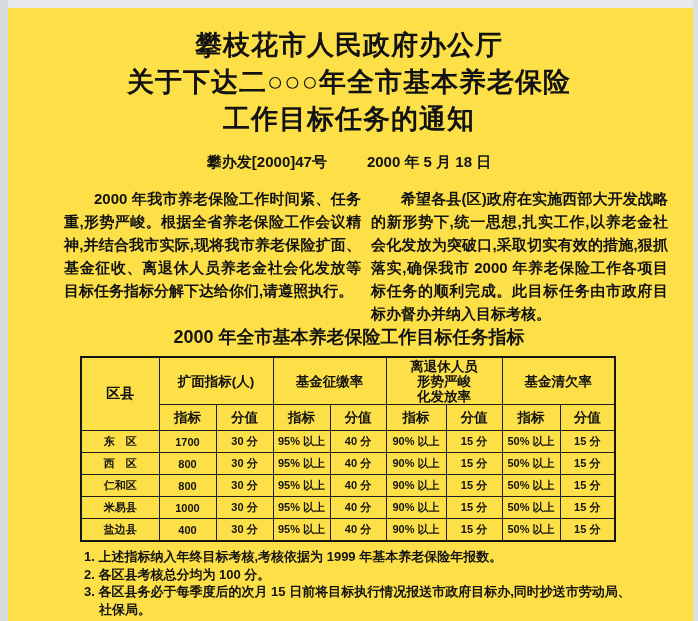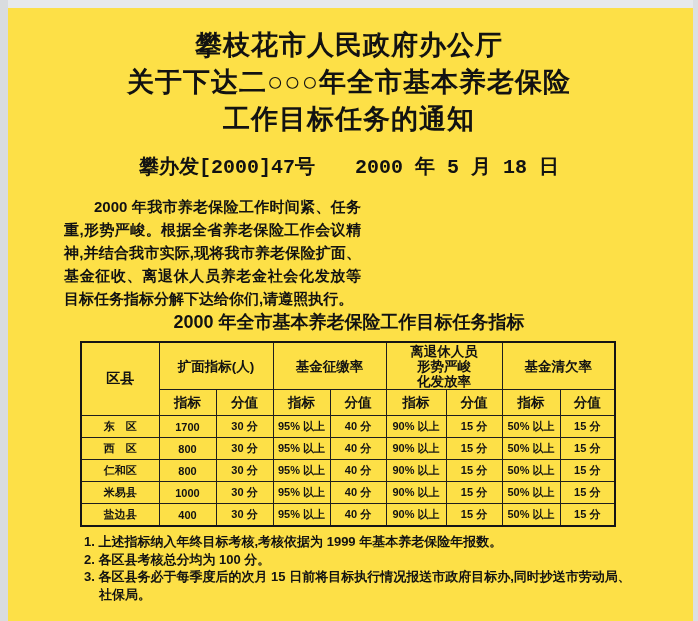--- a/index.html
+++ b/index.html
@@ -28,23 +28,22 @@
     font-size:27px;
     font-weight:700;
     line-height:37px;
     letter-spacing:1px;
   }
   .docline{
     margin-top:15px;
     display:flex;
     justify-content:center;
     gap:40px;
-    font-size:20px;
-    font-weight:700;
-    font-family:Liberation Mono, monospace;
+    font-size:15px;
+    font-weight:700;
   }
   .columns{
     display:flex;
     gap:10px;
     margin:15px 30px 0 64px;
   }
   .columns p{
     margin:0;
     width:297px;
     font-size:15px;
@@ -122,20 +121,21 @@
     <div>工作目标任务的通知</div>
   </div>
 
   <div class="docline">
     <span>攀办发[2000]47号</span>
     <span>2000 年 5 月 18 日</span>
   </div>
 
   <div class="columns">
     <p>2000 年我市养老保险工作时间紧、任务重,形势严峻。根据全省养老保险工作会议精神,并结合我市实际,现将我市养老保险扩面、基金征收、离退休人员养老金社会化发放等目标任务指标分解下达给你们,请遵照执行。</p>
+    <p>希望各县(区)政府在实施西部大开发战略的新形势下,统一思想,扎实工作,以养老金社会化发放为突破口,采取切实有效的措施,狠抓落实,确保我市 2000 年养老保险工作各项目标任务的顺利完成。此目标任务由市政府目标办督办并纳入目标考核。</p>
   </div>
 
   <div class="table-title">2000 年全市基本养老保险工作目标任务指标</div>
 
   <table class="targets">
     <colgroup>
       <col style="width:78px">
         <col style="width:57px">
         <col style="width:57px">
       <col style="width:57px">

